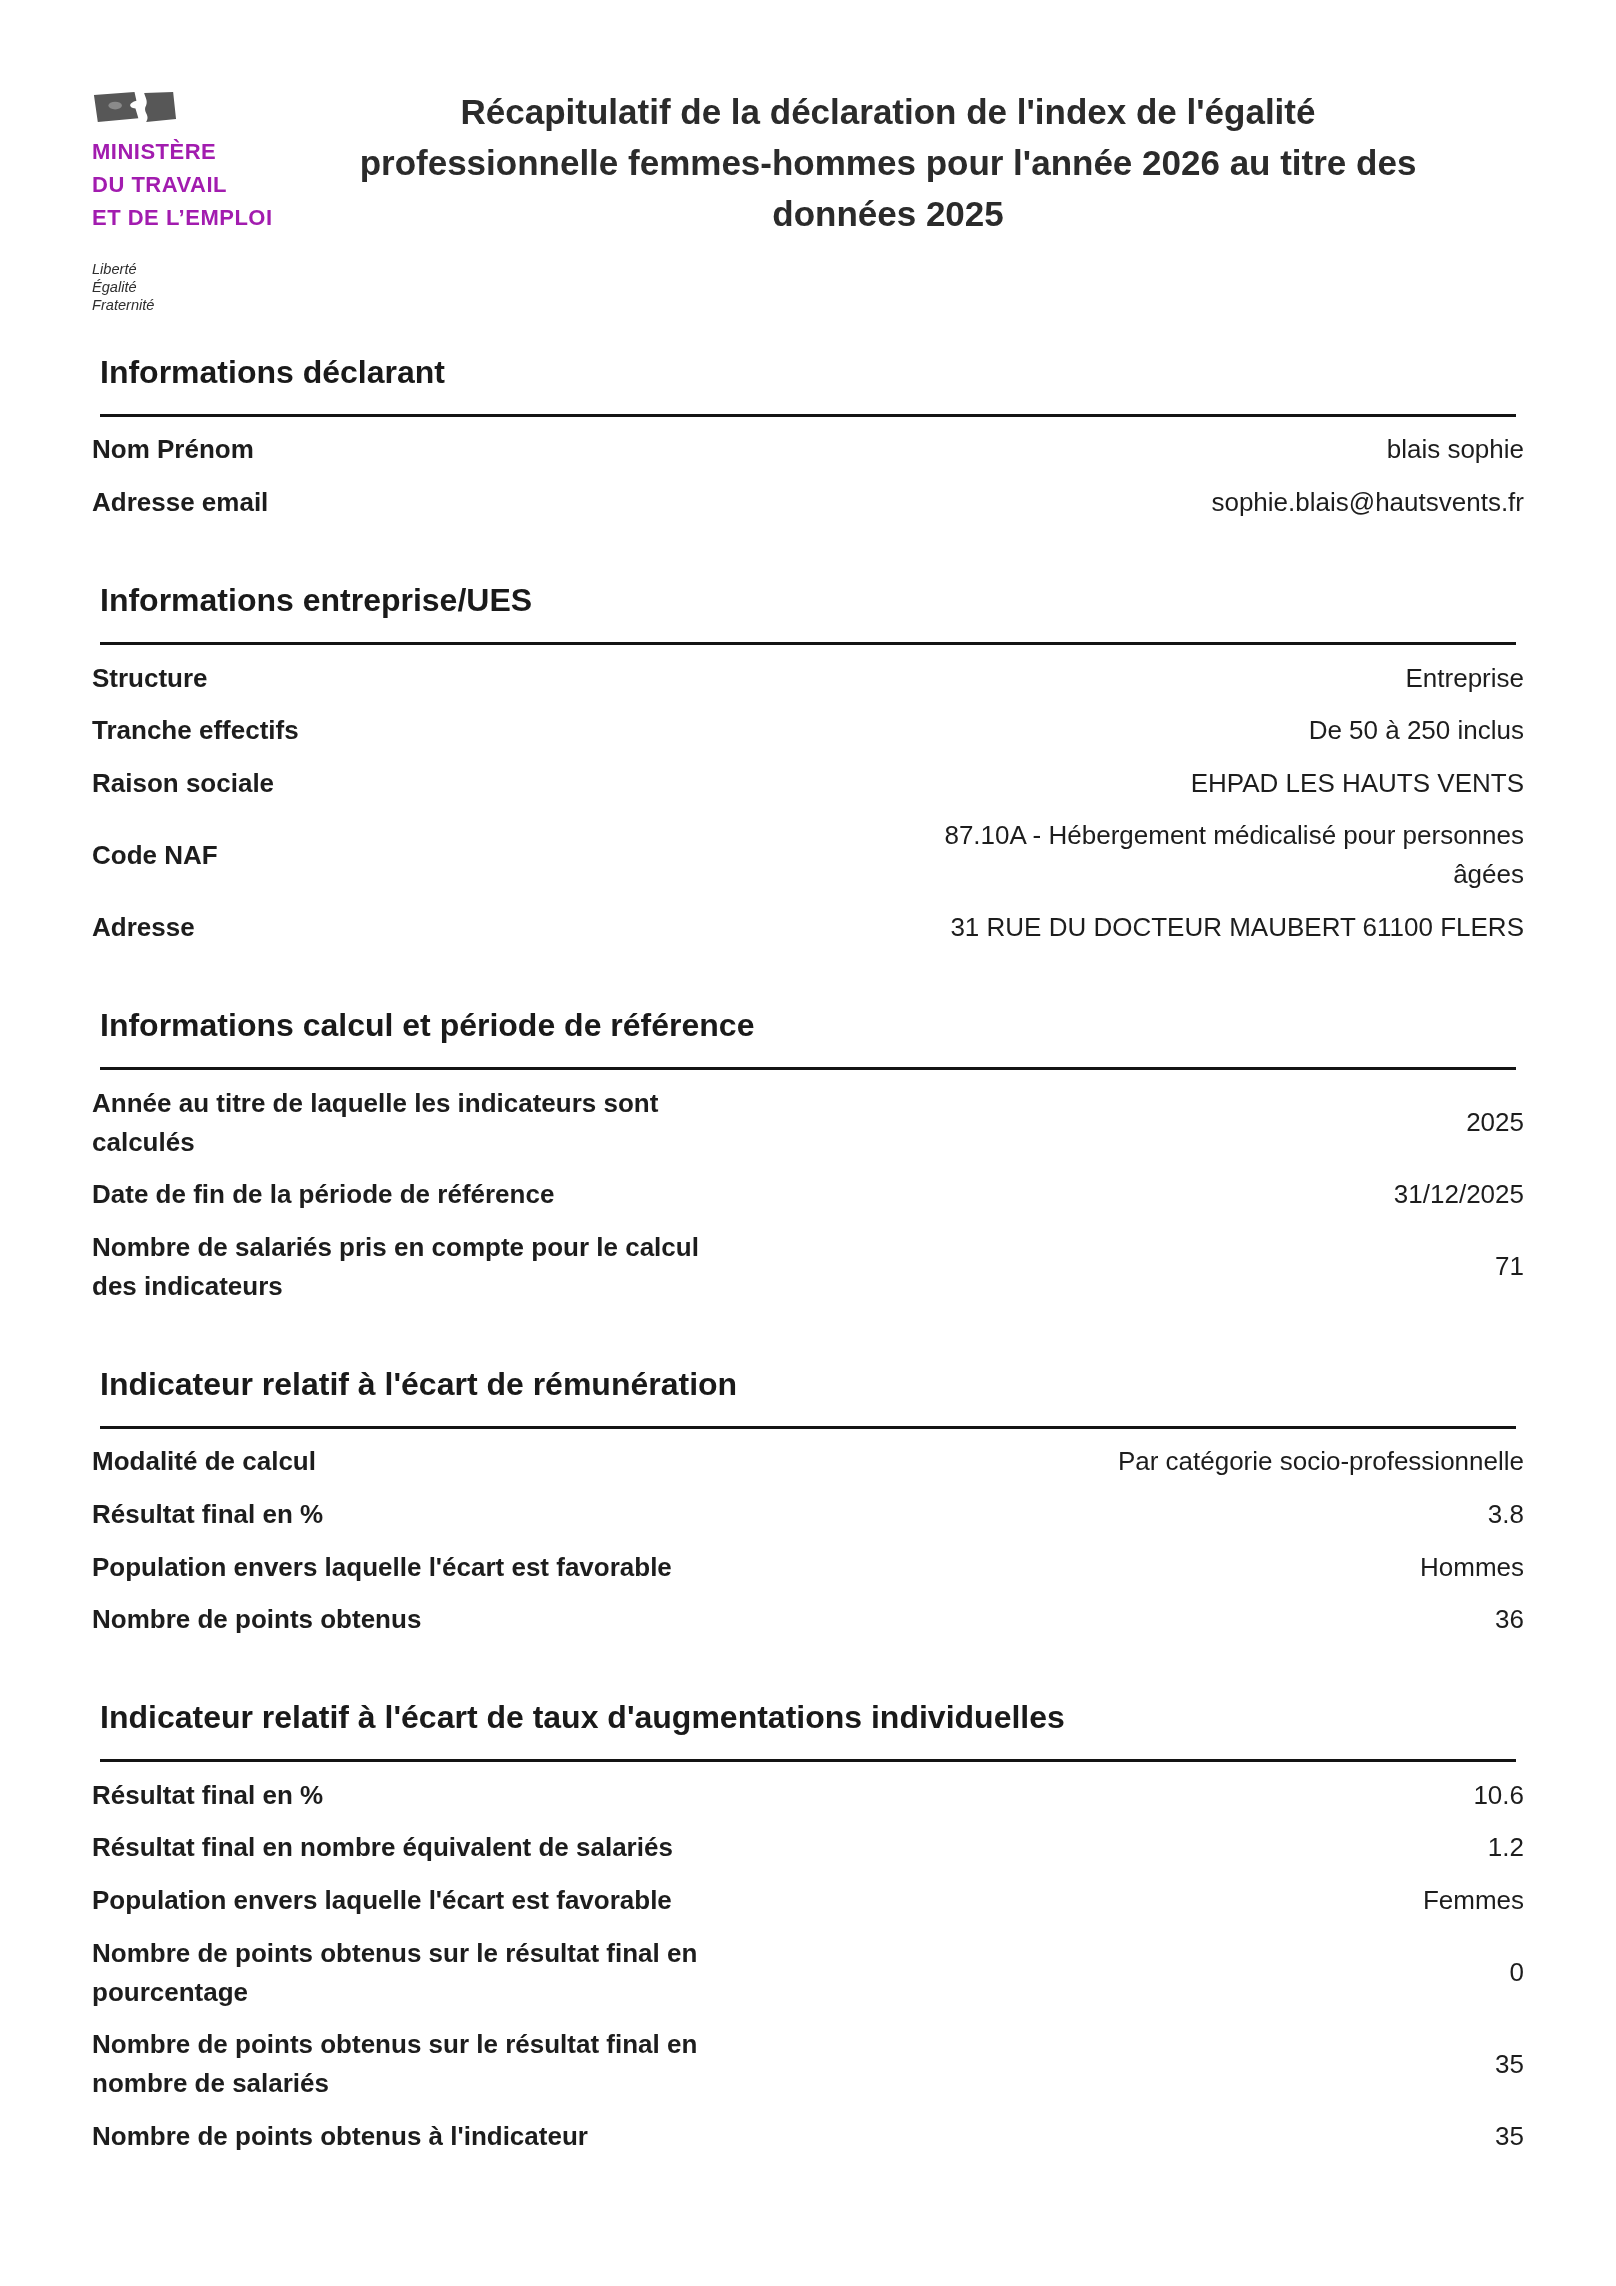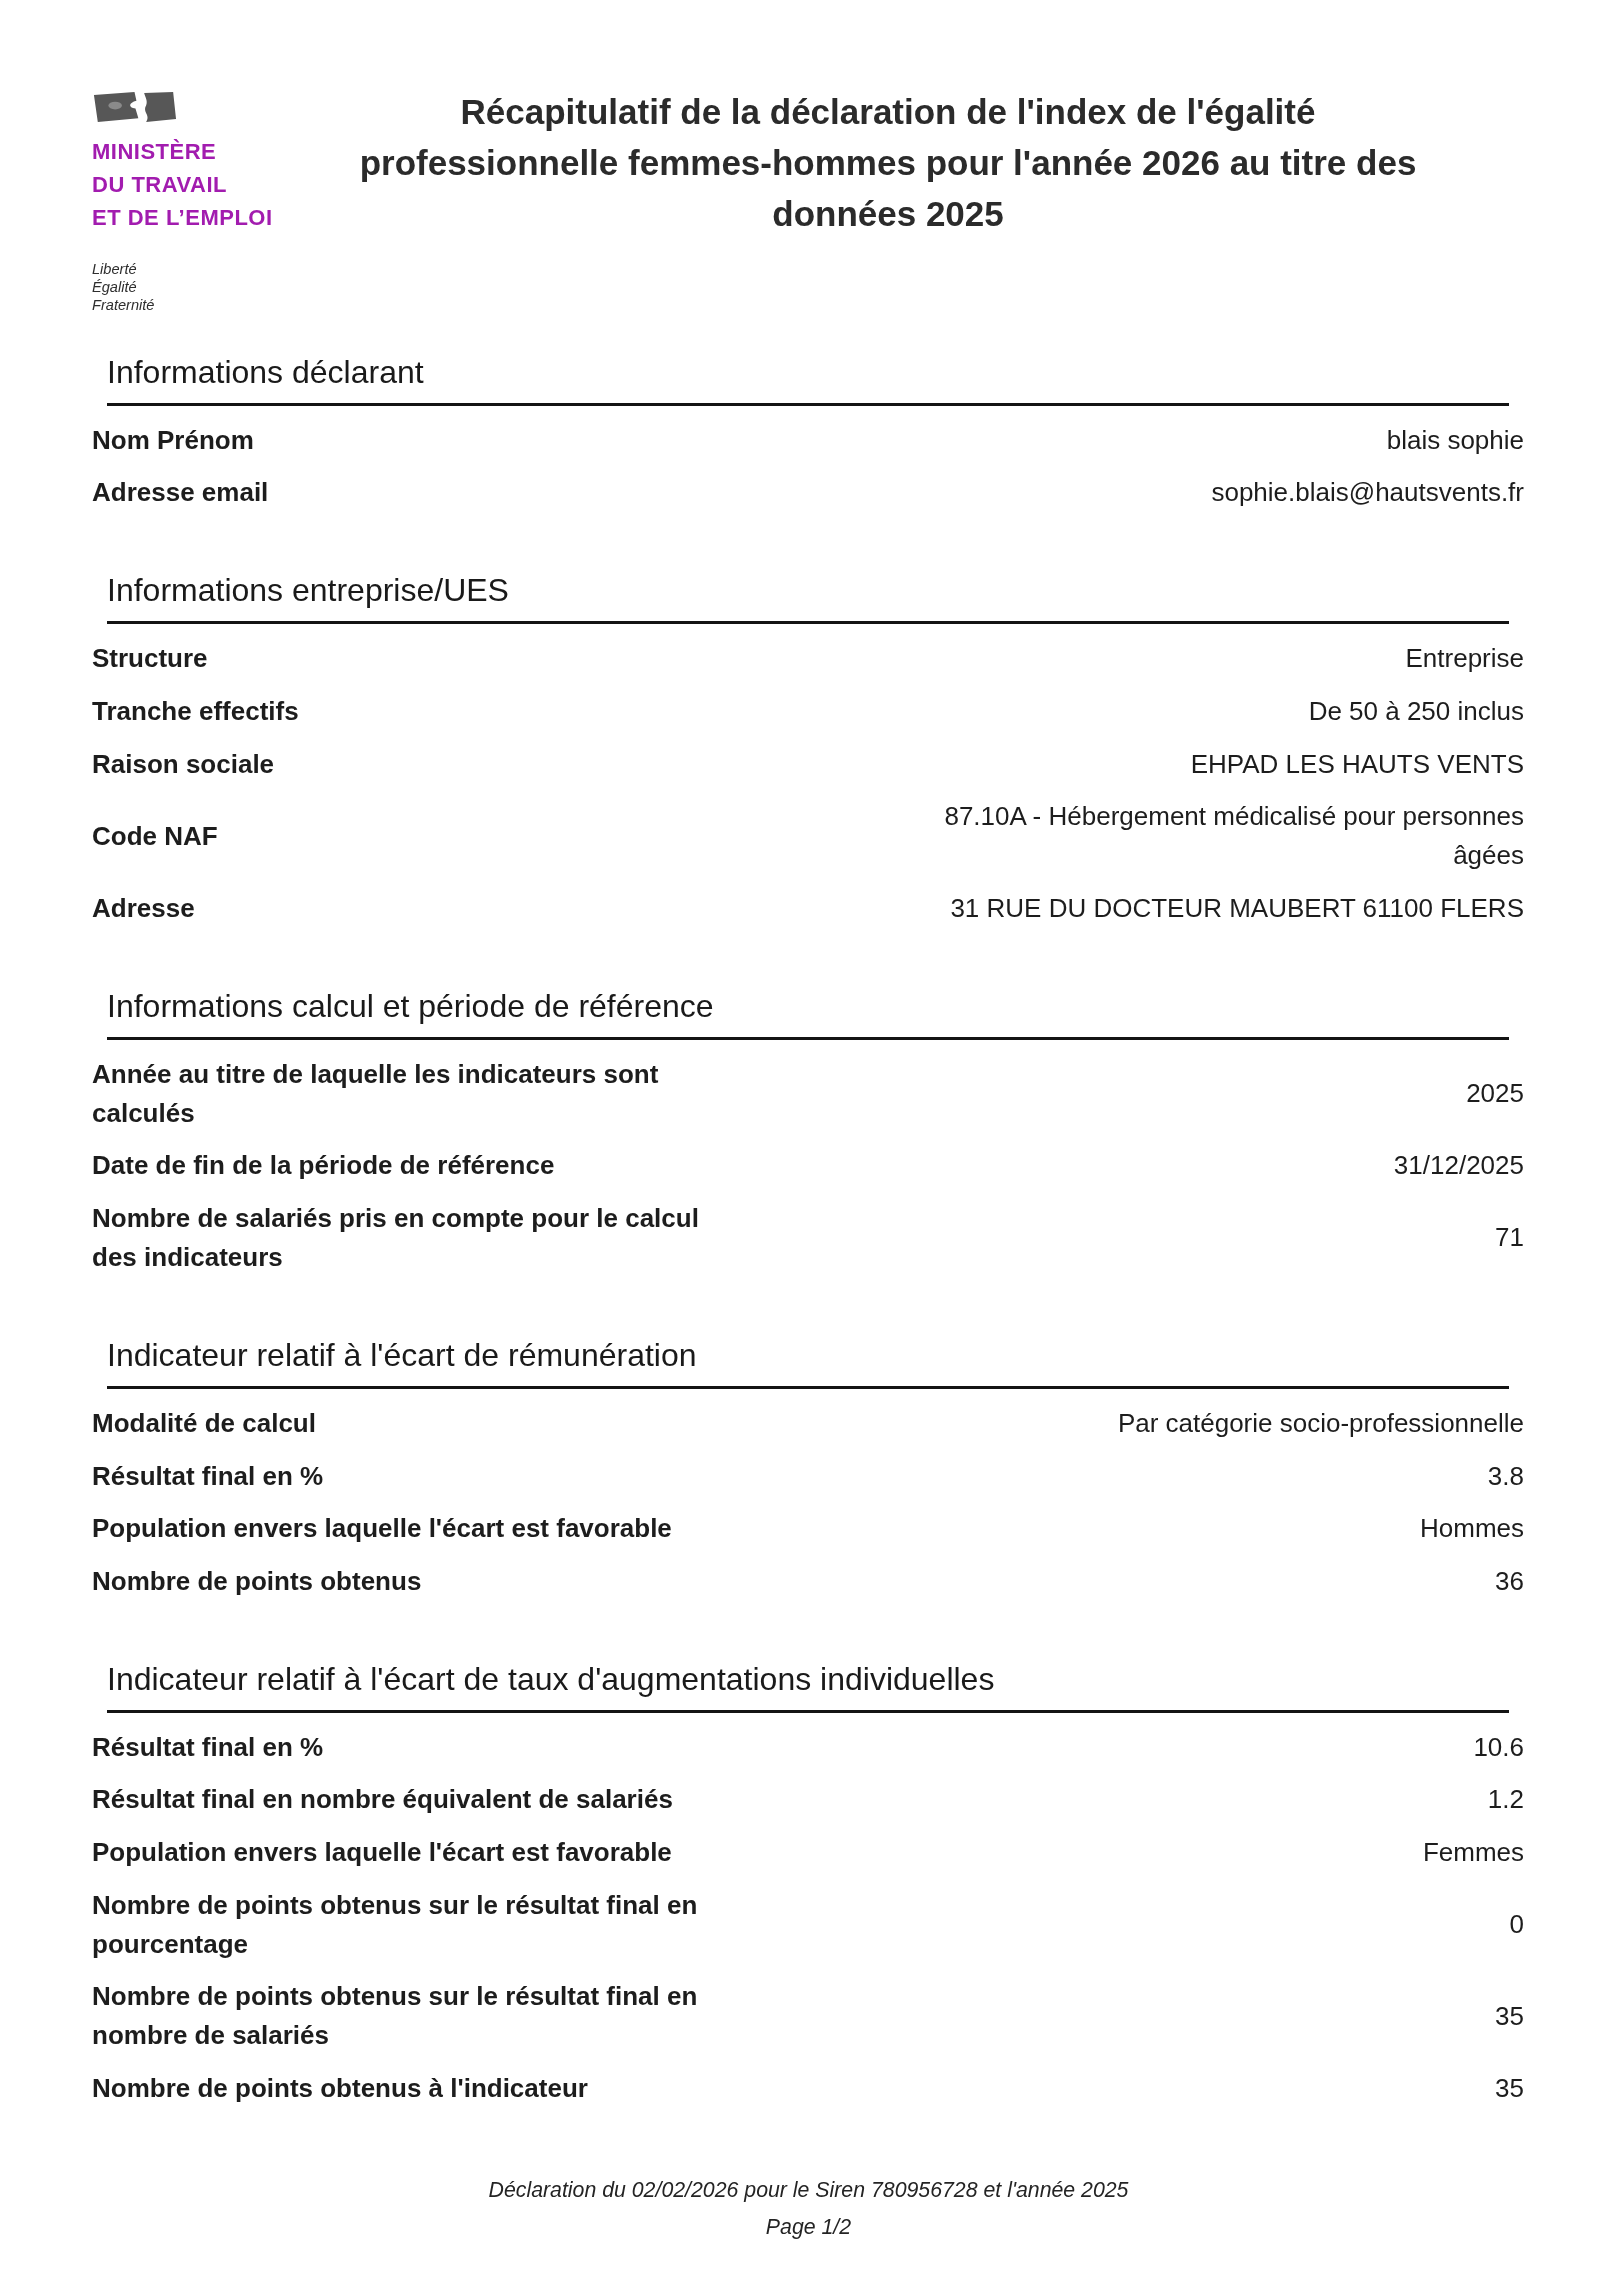--- a/index.html
+++ b/index.html
@@ -54,25 +54,25 @@
     line-height: 51px;
     font-weight: bold;
     color: #2b2b2b;
     text-align: center;
   }
 
   
   .doc-section { margin-top: 60px; }
   .doc-section:first-child { margin-top: 39px; }
   .section-heading {
-    margin: 15px;
+    margin: 8px;
     font-size: 32px;
-    font-weight: normal;
+    font-weight: bold;
     color: #1a1a1a;
-    padding-bottom: 12px;
+    padding-bottom: 23px;
     border-bottom: 3.9px solid #141414;
   }
   .rows { margin-top: 13.6px; }
   .row {
     display: flex;
     justify-content: space-between;
     align-items: center;
     margin-top: 13.6px;
   }
   .label {
@@ -231,19 +231,15 @@
             <span class="value">35</span>
           </div>
           <div class="row">
             <span class="label">Nombre de points obtenus à l'indicateur</span>
             <span class="value">35</span>
           </div>
         </div>
       </section>
     </main>
 
-  <footer class="doc-footer">
-    <div>Déclaration du 02/02/2026 pour le Siren 780956728 et l'année 2025</div>
-    <div>Page 1/2</div>
-  </footer>
 
 </div>
 
 
 </body></html>

